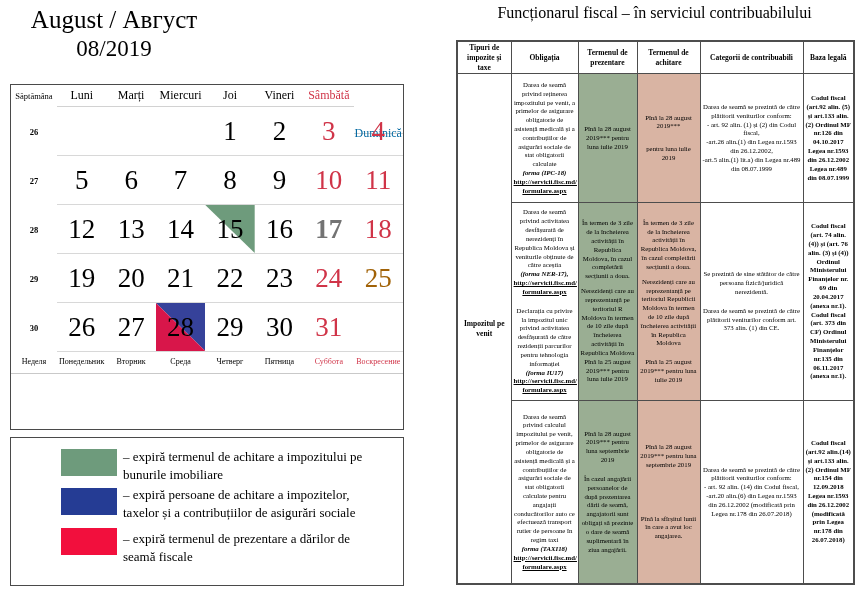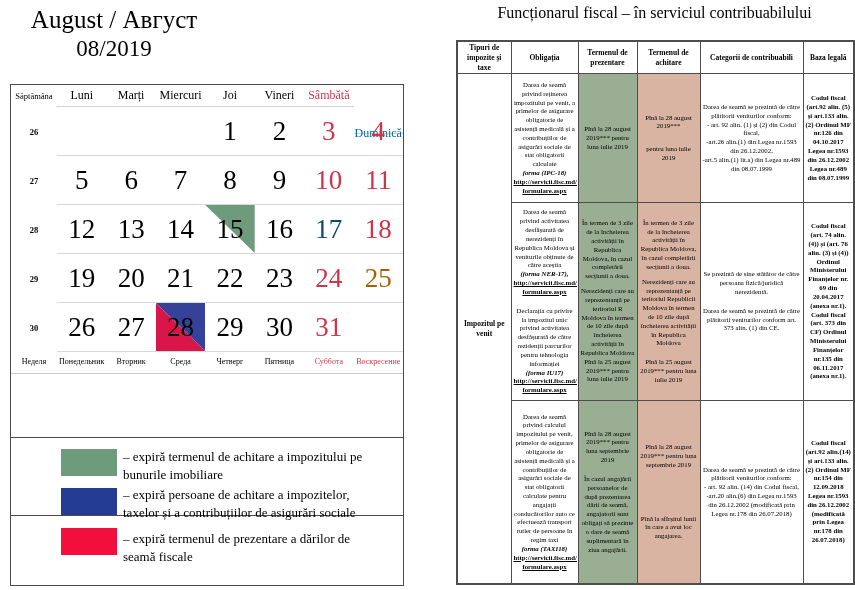--- a/index.html
+++ b/index.html
@@ -6,21 +6,21 @@
   body{
     width:855px;height:590px;position:relative;overflow:hidden;
     background:#ffffff;color:#000;
     font-family:"Liberation Serif","DejaVu Serif",serif;
   }
   
   .cal-title{position:absolute;left:8px;top:6px;width:212px;text-align:center;}
   .cal-title .l1{font-size:25px;}
   .cal-title .l2{font-size:23px;margin-top:2px;}
 
-  .cal-box{position:absolute;left:10px;top:84px;width:394px;height:432px;
+  .cal-box{position:absolute;left:10px;top:84px;width:394px;height:346px;
     border:1.5px solid #4a4a4a;box-sizing:border-box;}
   .cal-grid{display:grid;grid-template-columns:46px repeat(7,1fr);
     grid-template-rows:22px repeat(5,49px) 21px;
     border-bottom:1px solid #c9c9c9;}
   .c-hdr{font-size:8.5px;display:flex;align-items:center;justify-content:center;}
   .c-dayh{font-size:12px;display:flex;align-items:center;justify-content:center;
     border-bottom:1px solid #d2d2d2;}
   .c-wknum{font-size:8.5px;font-weight:bold;display:flex;align-items:center;justify-content:center;}
   .c-cell{position:relative;display:flex;align-items:center;justify-content:center;
     font-size:27px;border-bottom:1px solid #d8d8d8;}
@@ -91,21 +91,21 @@
 
     <div class="c-wknum">28</div>
     <div class="c-cell">12</div>
     <div class="c-cell">13</div>
     <div class="c-cell">14</div>
     <div class="c-cell">
       <span class="tri" style="background: rgb(110, 155, 124);"></span>
       <span class="num">15</span>
     </div>
     <div class="c-cell">16</div>
-    <div class="c-cell" style="color: #0c4a6e;">17</div>
+    <div class="c-cell" style="color: #737373; font-weight: bold;">17</div>
     <div class="c-cell" style="color: rgb(208, 52, 72);">18</div>
 
     <div class="c-wknum">29</div>
     <div class="c-cell">19</div>
     <div class="c-cell">20</div>
     <div class="c-cell">21</div>
     <div class="c-cell">22</div>
     <div class="c-cell">23</div>
     <div class="c-cell" style="color: rgb(208, 52, 72);">24</div>
     <div class="c-cell" style="color: #a16207;">25</div>

